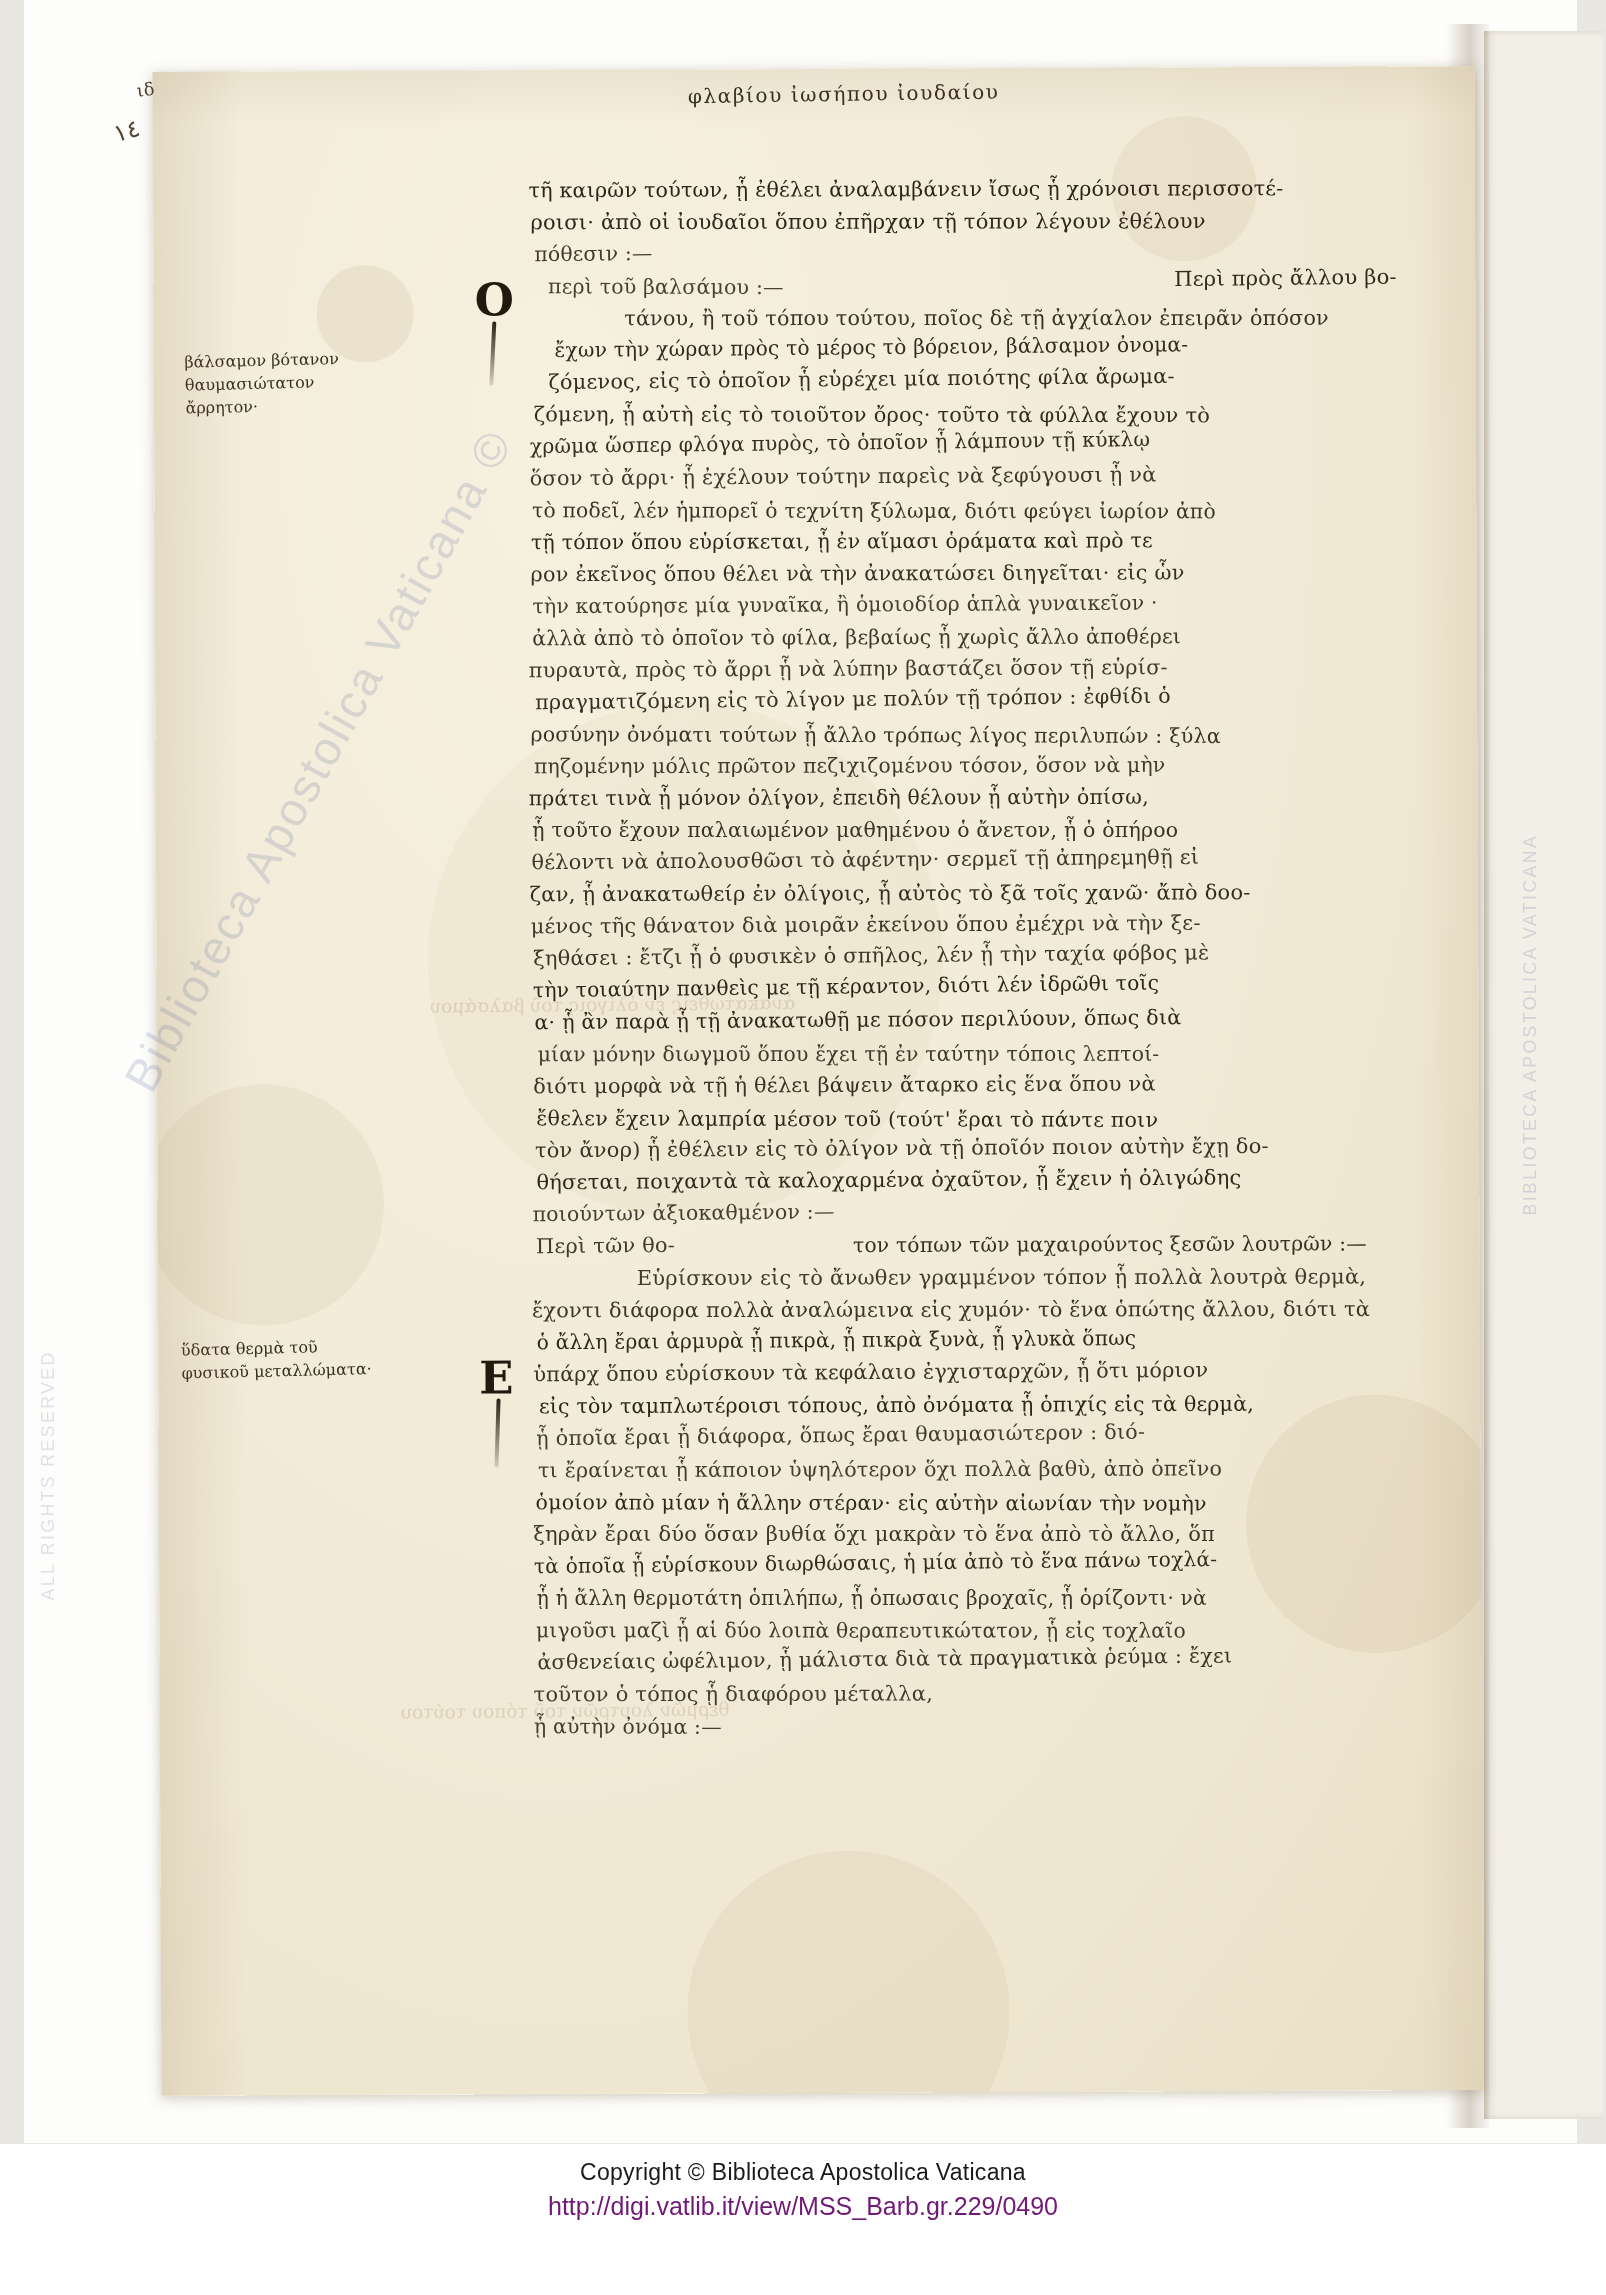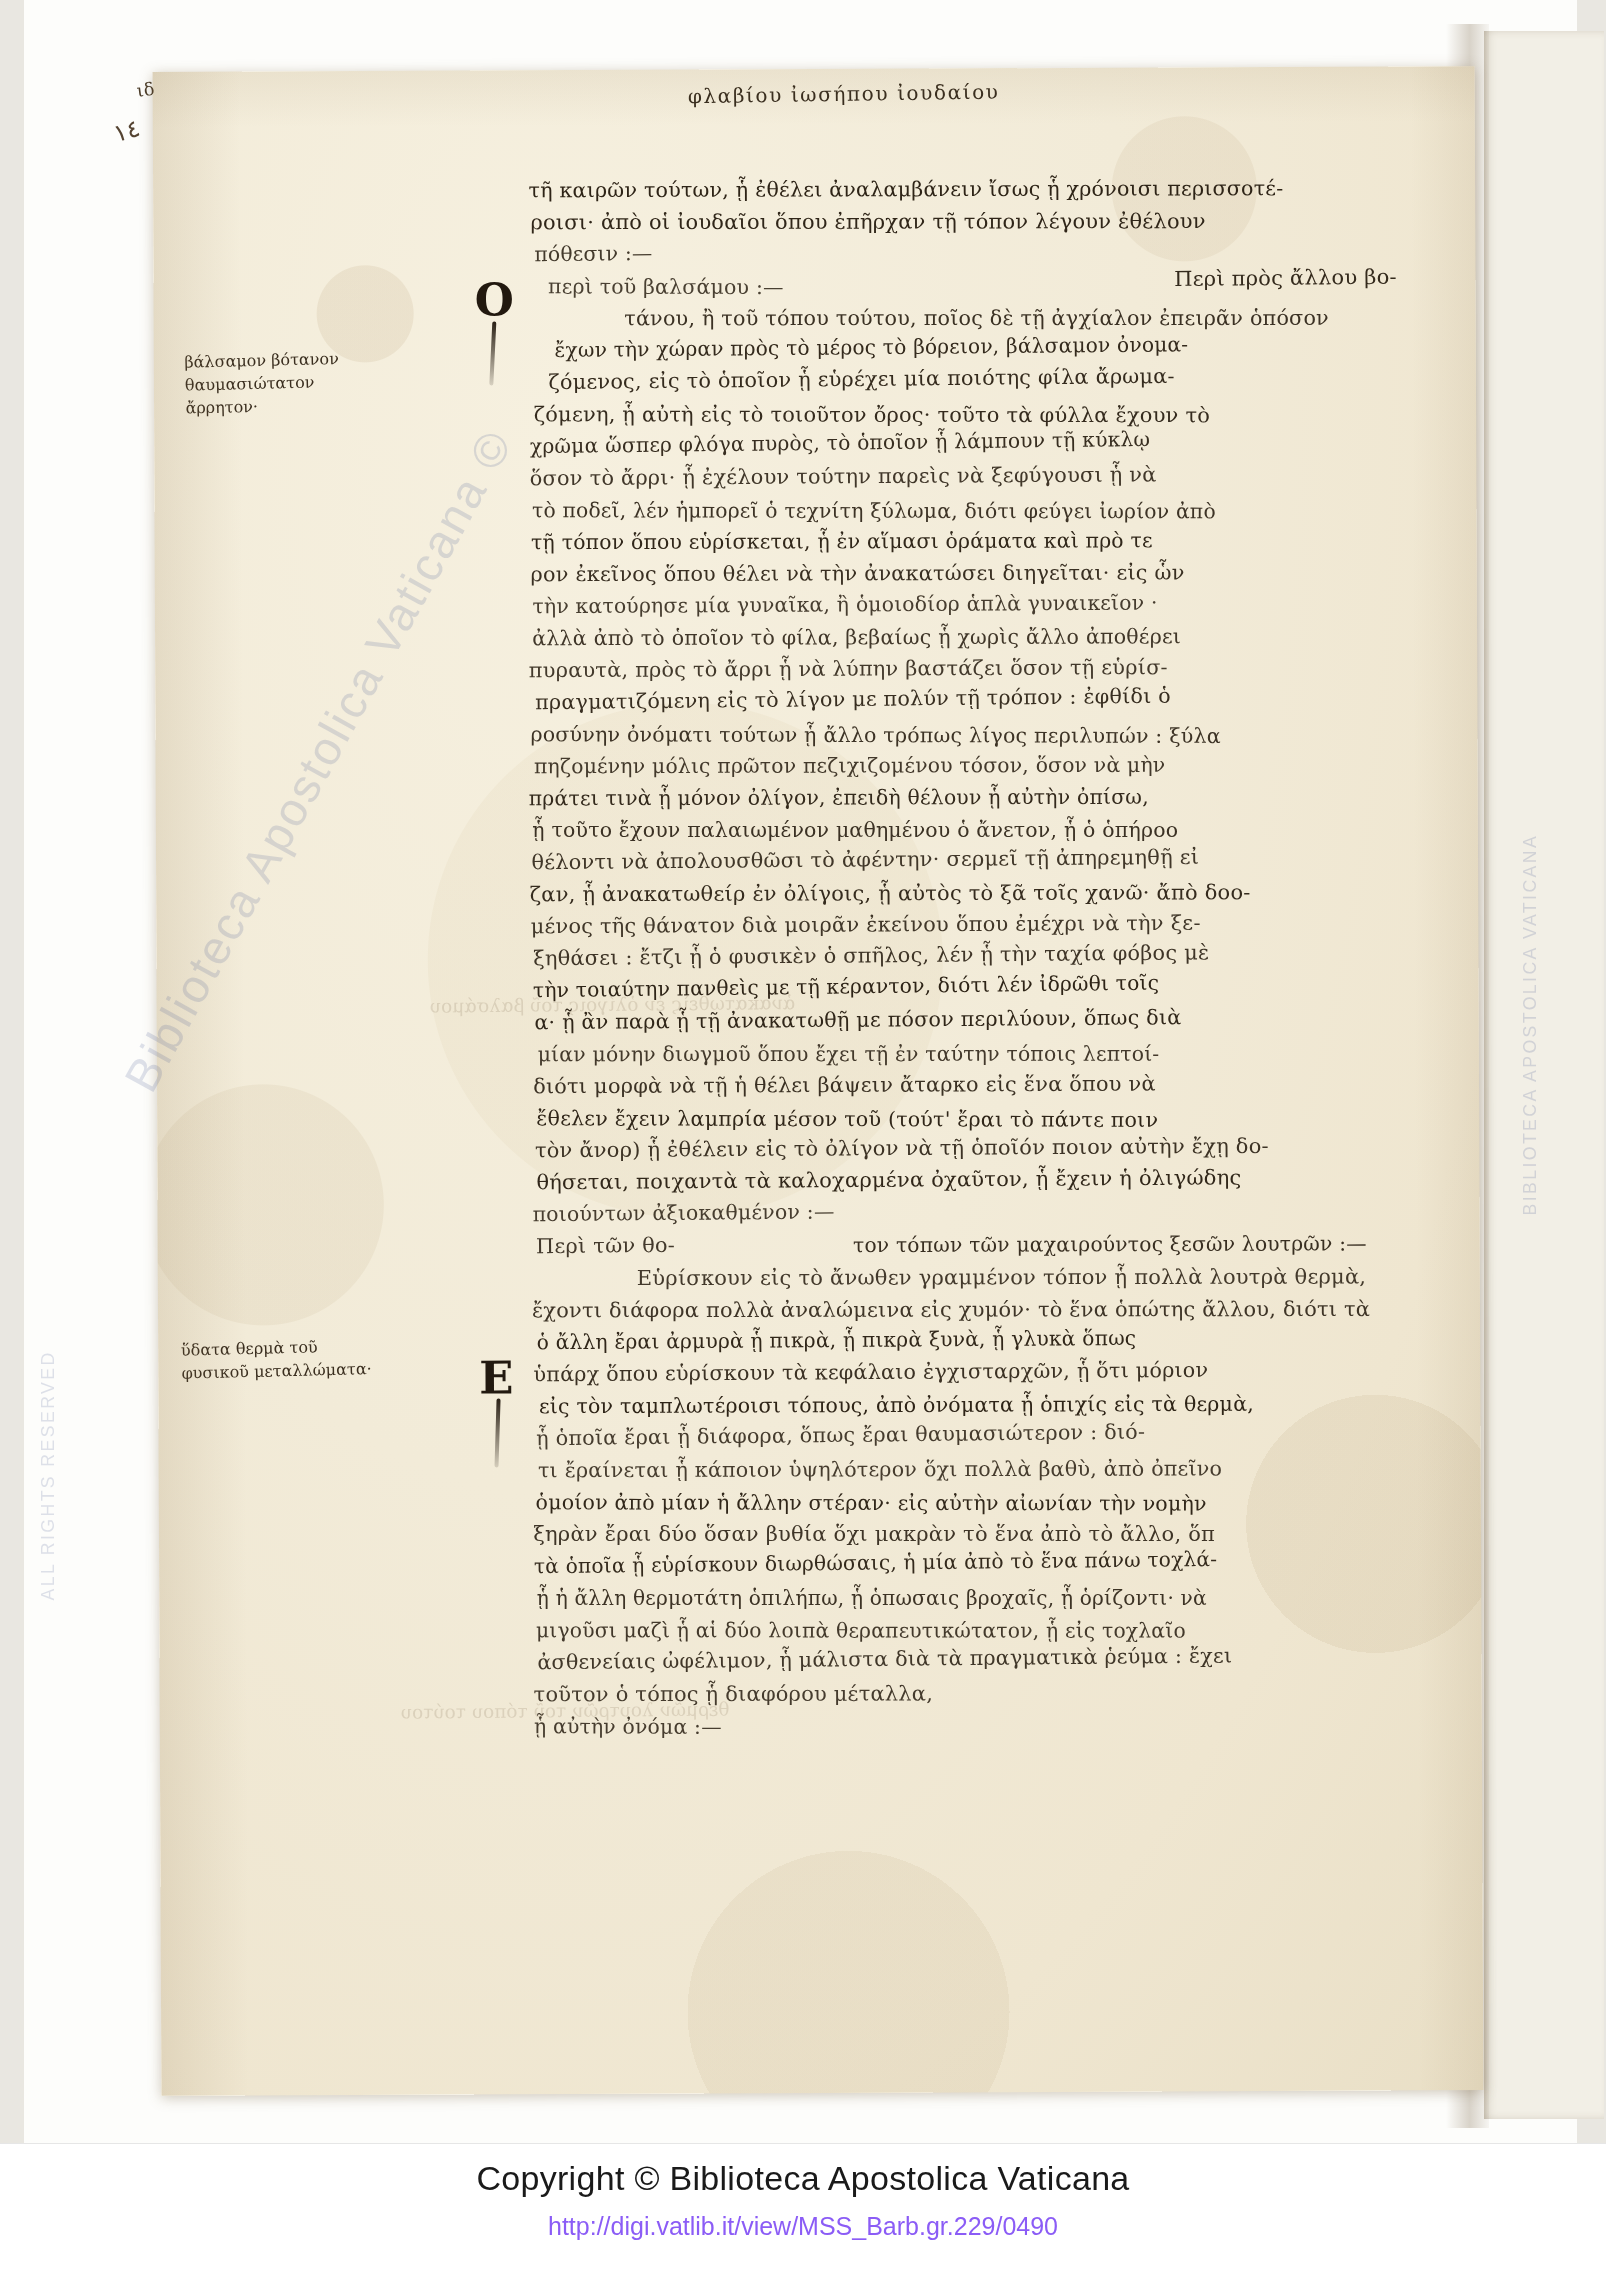--- a/index.html
+++ b/index.html
@@ -253,28 +253,28 @@
   }
   #footer-text {
     position: absolute;
     left: 0;
     top: 14.5px;
     width: 1606px;
     text-align: center;
     color: #1a1a1a;
   }
   #copyright-line {
-    font-size: 34px;
+    font-size: 23px;
     letter-spacing: 0.3px;
-    margin-bottom: 14px;
+    margin-bottom: 6px;
     text-align: center;
   }
   #url-line {
     font-size: 25px;
-    color: #8b5cf6;
+    color: #701a75;
     margin-bottom: 8px;
   }
   #powered-line {
     font-size: 21px;
     color: #333;
   }
 </style>
 </head>
 <body>
 

